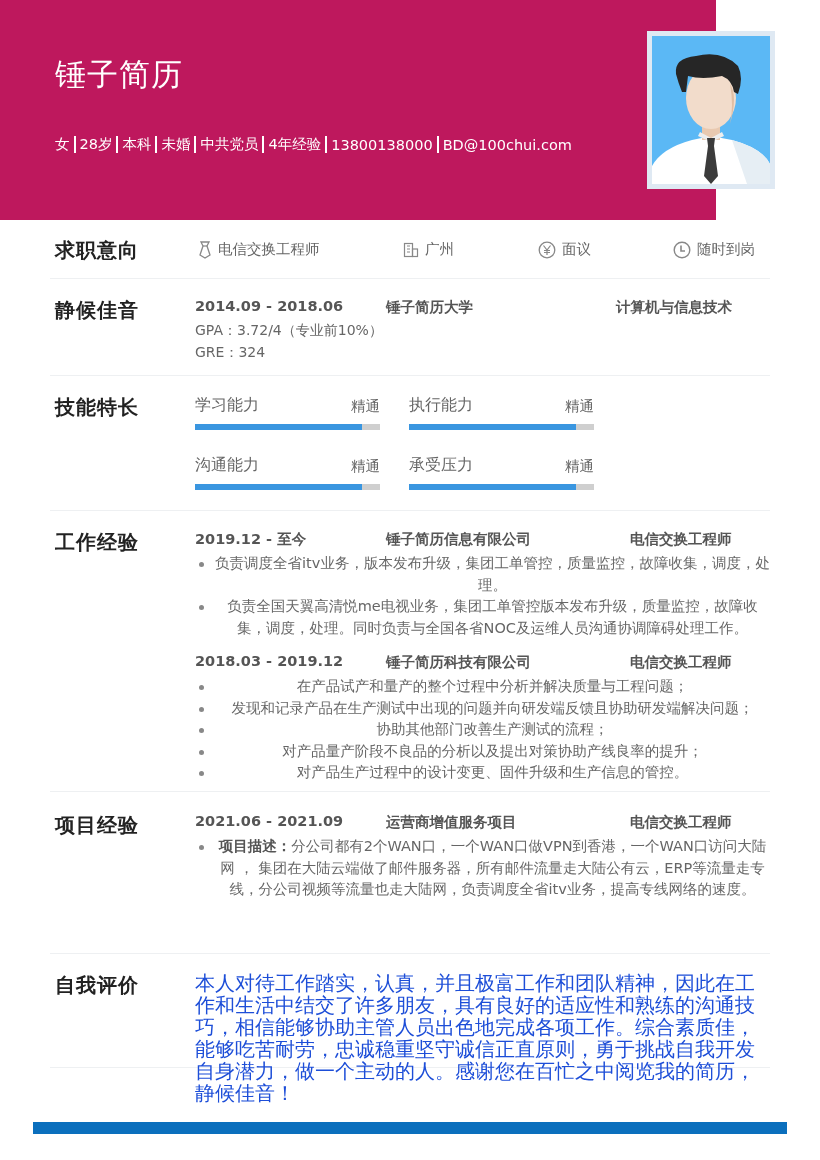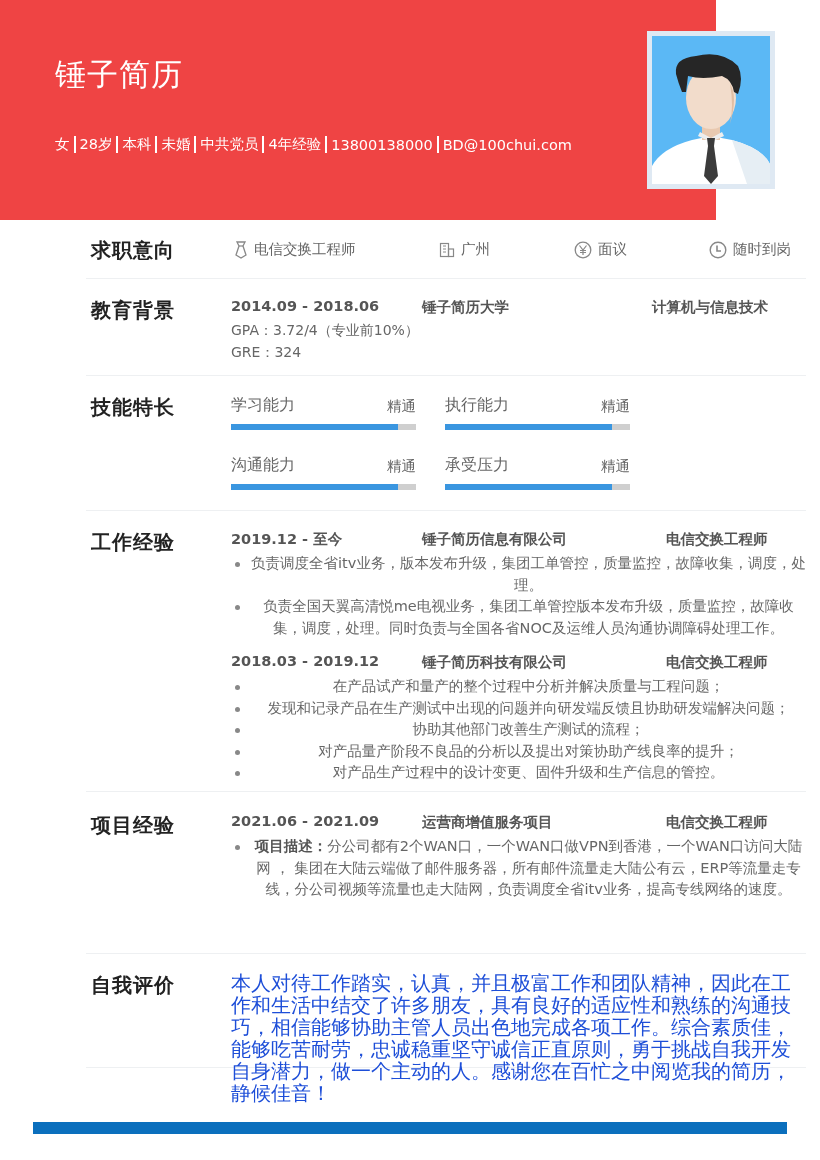--- a/index.html
+++ b/index.html
@@ -1,27 +1,27 @@
 <!DOCTYPE html>
 <html><head>
 <meta charset="utf-8">
 <style>
   * { box-sizing: border-box; margin: 0; padding: 0; }
   html, body { width: 820px; height: 1160px; background: #ffffff; }
   body { font-family: "DejaVu Sans", "Liberation Sans", sans-serif; color: #555; position: relative; overflow: hidden; }
 
-  .header { position: absolute; left: 0; top: 0; width: 716px; height: 220px; background: #ef4444; color: #fff; }
+  .header { position: absolute; left: 0; top: 0; width: 716px; height: 220px; background: #be185d; color: #fff; }
   .header .name { position: absolute; left: 55px; top: 54px; font-size: 31px; font-weight: normal; letter-spacing: 1px; }
   .header .motto { position: absolute; left: 55px; top: 95px; font-size: 14.5px; }
   .header .info { position: absolute; left: 55px; top: 135px; font-size: 14.5px; display: flex; align-items: center; }
   .header .info .sep { display: inline-block; width: 2px; height: 17px; background: #fff; margin: 0 4px; }
   .photo { position: absolute; left: 647px; top: 31px; width: 128px; height: 158px; background: #dfe9f3; padding: 5px; }
   .photo svg { width: 118px; height: 148px; display: block; }
 
-  .section { position: absolute; left: 50px; width: 720px; border-bottom: 1px solid #eef0f2; margin-left: 36px; }
+  .section { position: absolute; left: 50px; width: 720px; border-bottom: 1px solid #eef0f2; }
   .section .title { position: absolute; left: 5px; font-size: 20px; font-weight: bold; color: #222; letter-spacing: 1px; }
 
   .intent-item { position: absolute; top: 15px; font-size: 14.5px; color: #666; display: flex; align-items: center; }
   .intent-item svg { margin-right: 6px; }
 
   .row-head { position: absolute; font-size: 14.5px; font-weight: bold; color: #555; }
   .text-line { position: absolute; font-size: 14px; color: #666; }
 
   .skill { position: absolute; width: 185px; height: 50px; }
   .skill .label { position: absolute; left: 0; top: 0; font-size: 16px; color: #666; }
@@ -102,21 +102,21 @@
   <div class="intent-item" style="left:623px;align-items:flex-end;">
     <svg width="18" height="18" viewBox="0 0 18 18">
         <circle cx="9" cy="9" r="7.8" fill="none" stroke="#888" stroke-width="1.4"></circle>
         <path d="M8 4.5 V10 H12" fill="none" stroke="#888" stroke-width="1.6"></path>
       </svg>
     <span>随时到岗</span>
   </div>
 </div>
 
 <div class="section" style="top:279px;height:97px;">
-  <div class="title" style="top:18px;">教育背景</div>
+  <div class="title" style="top:18px;">静候佳音</div>
   <div class="row-head" style="left:145px;top:19px;">2014.09 - 2018.06</div>
   <div class="row-head" style="left:336px;top:19px;">锤子简历大学</div>
   <div class="row-head" style="left:566px;top:19px;">计算机与信息技术</div>
   <div class="text-line" style="left:145px;top:43px;">GPA：3.72/4（专业前10%）</div>
   <div class="text-line" style="left:145px;top:65px;">GRE：324</div>
 </div>
 
 <div class="section" style="top:376px;height:135px;">
   <div class="title" style="top:18px;">技能特长</div>
   <div class="skill" style="left:145px;top:19px;">

